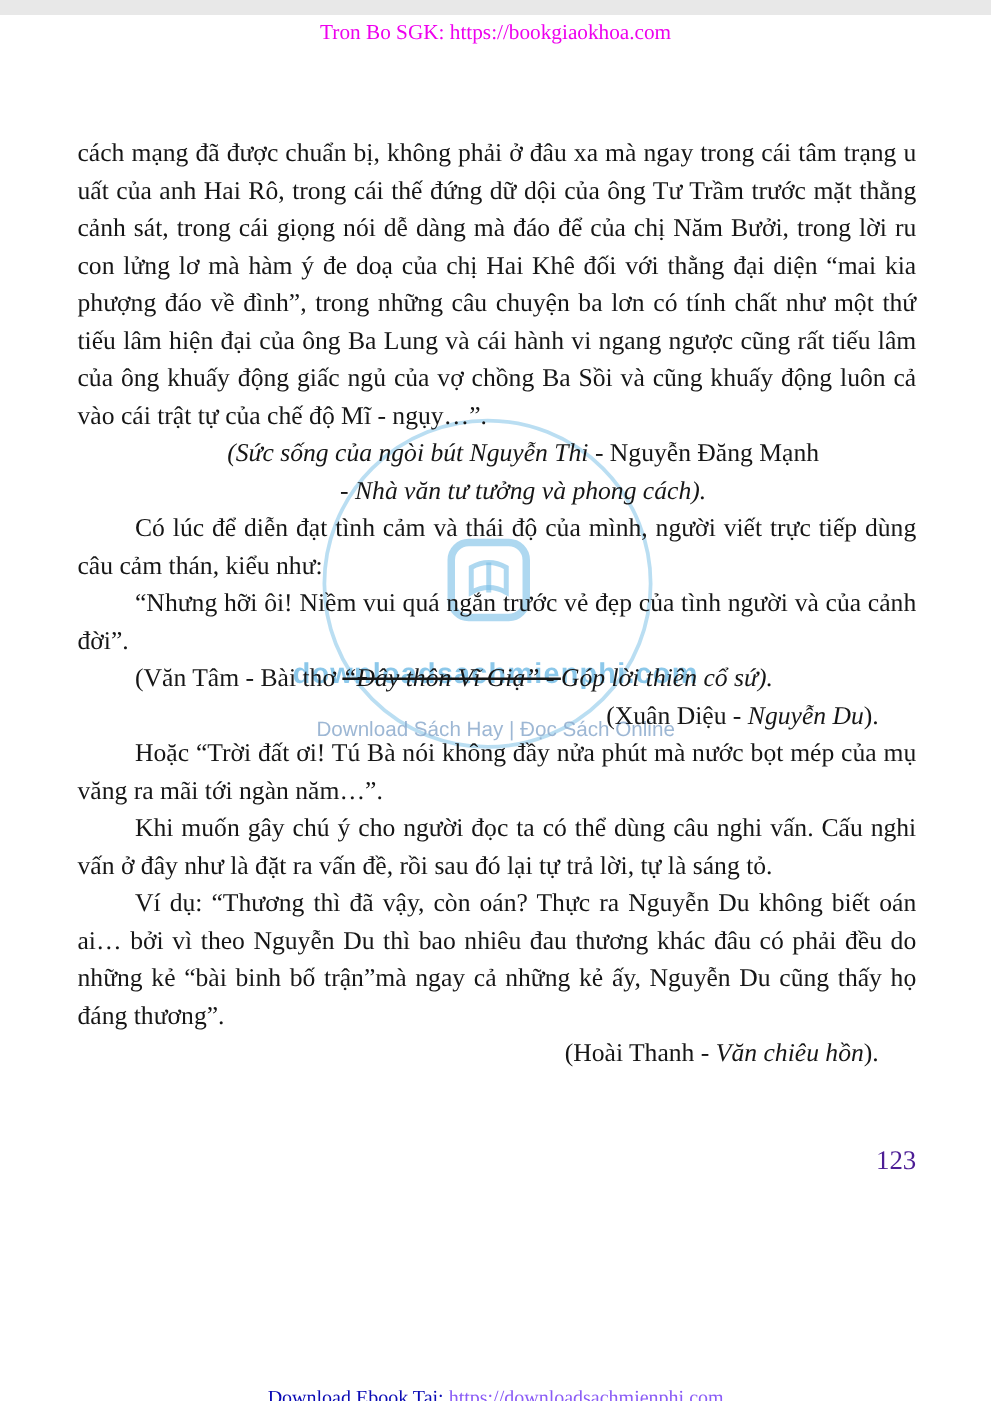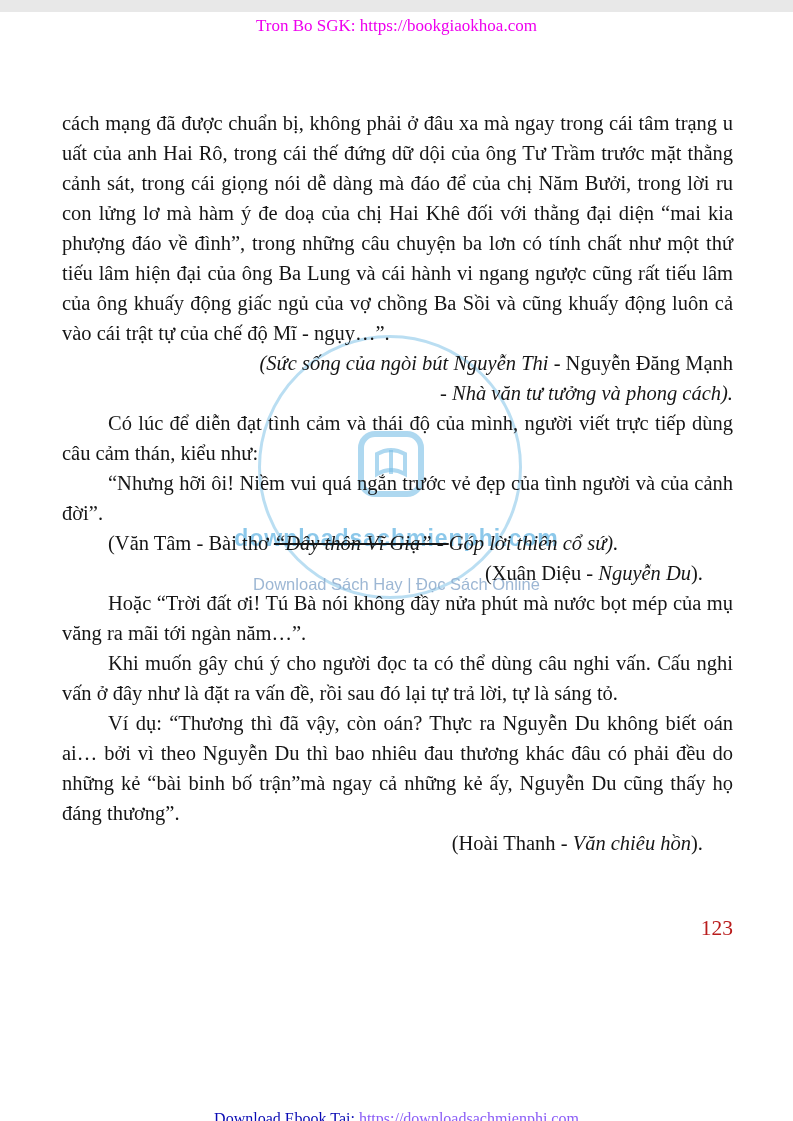--- a/index.html
+++ b/index.html
@@ -13,26 +13,26 @@
     font-size:17px;z-index:3;
   }
   .header a{text-decoration:none;cursor:pointer;}
   .body-text{
     position:absolute;left:62px;top:96px;width:671px;
     font-size:20.5px;line-height:30px;color:#161616;
     text-align:justify;z-index:2;
   }
   .para{margin:0;padding:0;}
   .para.indent{text-indent:46px;}
-  .para.cite{margin-left:42px;text-align:right;}
+  .para.cite{margin-left:42px;text-align:center;}
   .para.right{text-align:right;padding-right:30px;}
   .it{font-style:italic;}
   .strike{text-decoration:line-through;}
   .page-number{
-    text-align:right;margin-top:55px;font-size:21.5px;color:#b91c1c;
+    text-align:right;margin-top:55px;font-size:21.5px;color:#4c1d95;
   }
   .footer{
     position:absolute;bottom:5px;left:0;width:100%;text-align:center;
     font-size:16px;z-index:3;
   }
   .footer a{text-decoration:none;cursor:pointer;}
   
   .watermark{position:absolute;left:0;top:315px;width:100%;height:300px;z-index:1;pointer-events:none;}
   .wm-circle{
     position:absolute;left:258px;top:8px;width:264px;height:264px;

